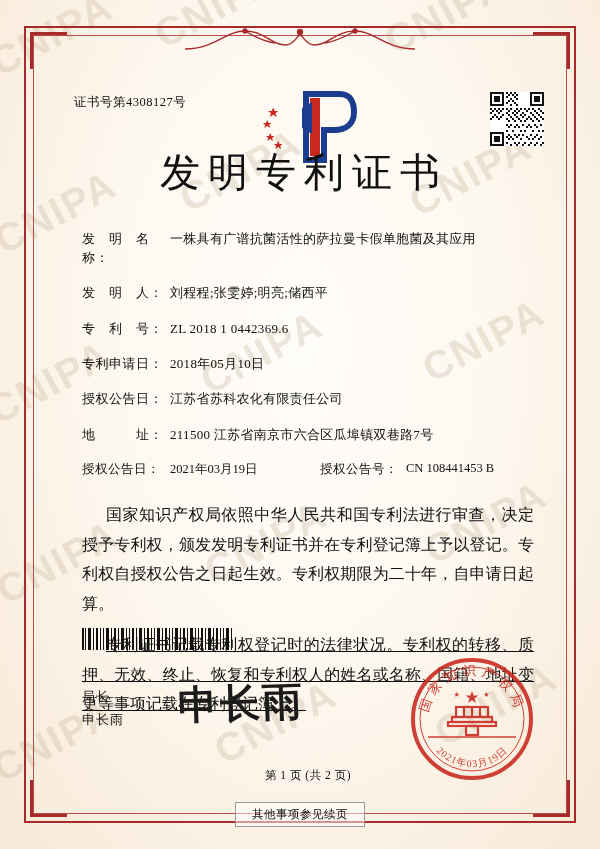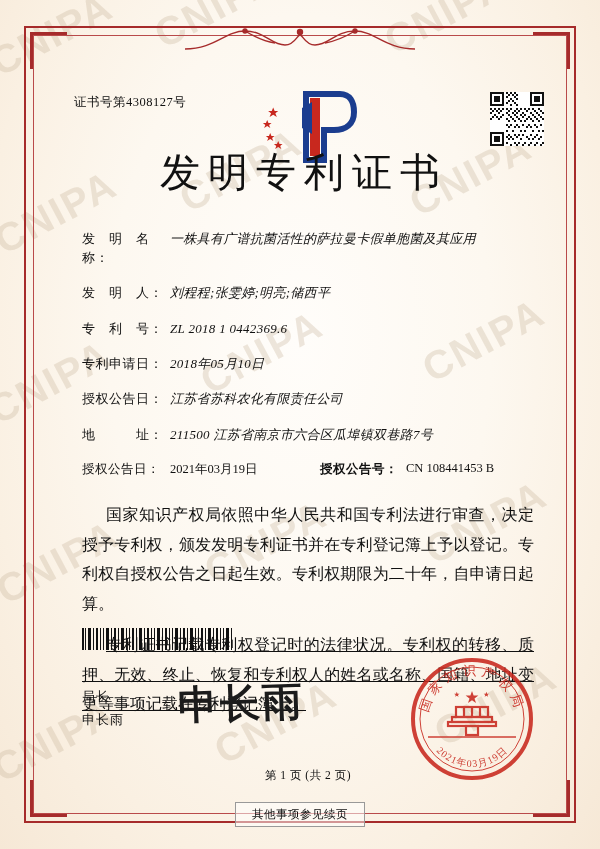--- a/index.html
+++ b/index.html
@@ -130,35 +130,33 @@
     line-height: 1.45;
   }
   .field-label {
     flex: 0 0 auto;
     width: 88px;
     letter-spacing: 0.5px;
   }
   .field-value {
     flex: 1 1 auto;
     letter-spacing: 0.3px;
-    font-style: italic;
   }
   .inline-group {
     display: flex;
     align-items: flex-start;
     font-size: 12.5px;
     color: #111;
     margin-bottom: 16.5px;
   }
   .inline-group .second-label {
     flex: 0 0 auto;
     width: 86px;
     letter-spacing: 0.5px;
     text-align: left;
-    font-weight: bold;
   }
 
   .para {
     font-size: 16px;
     color: #111;
     line-height: 1.85;
     text-indent: 24px;
     margin: 0 14px 0 30px;
     text-align: justify;
   }

